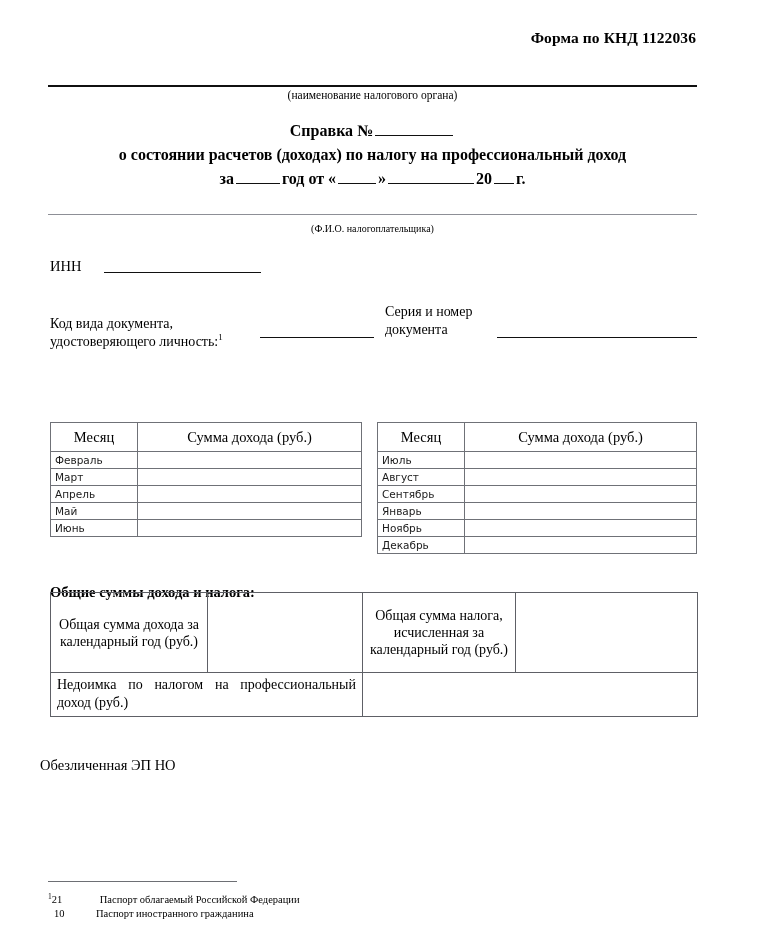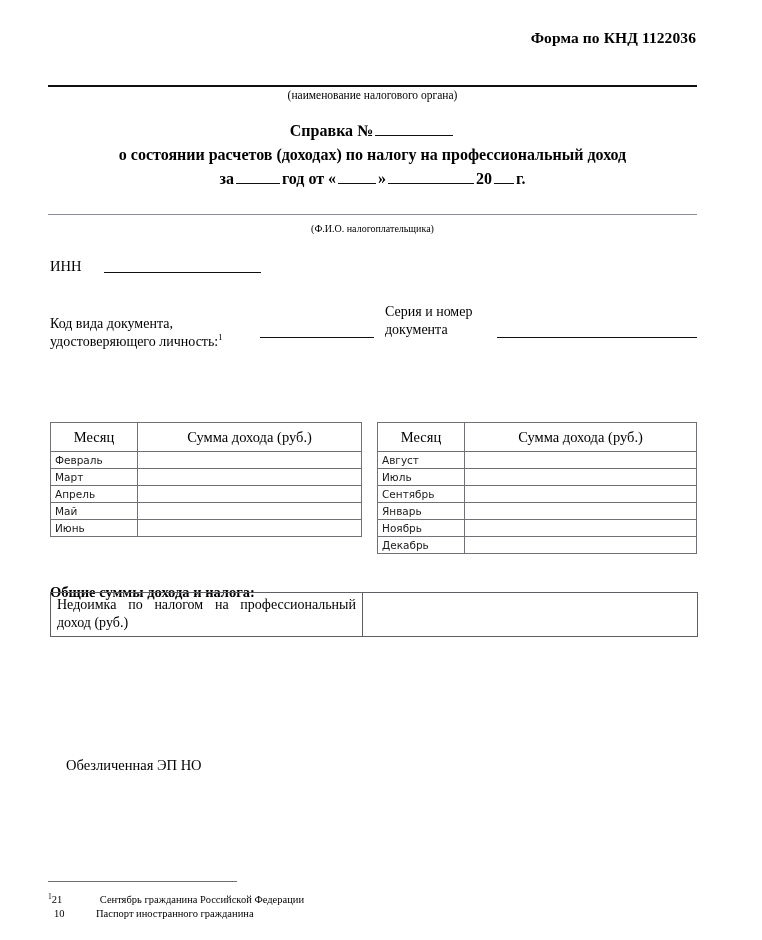--- a/index.html
+++ b/index.html
@@ -242,21 +242,21 @@
     line-height: 18px;
     text-align: justify;
     text-align-last: left;
     padding: 3px 6px 4px 6px;
     vertical-align: top;
   }
 
   
   .signature {
     position: absolute;
-    left: 66px;
+    left: 40px;
     top: 757px;
     font-size: 14.5px;
     text-align: right;
   }
 
   
   .footnote-rule {
     position: absolute;
     left: 48px;
     top: 881px;
@@ -370,25 +370,25 @@
         <col class="c-val">
       </colgroup>
     <thead>
       <tr>
         <th>Месяц</th>
         <th>Сумма дохода (руб.)</th>
       </tr>
     </thead>
     <tbody>
       <tr>
+        <td class="m-name">Июль</td>
+        <td class="m-val"></td>
+      </tr>
+      <tr>
         <td class="m-name">Август</td>
-        <td class="m-val"></td>
-      </tr>
-      <tr>
-        <td class="m-name">Июль</td>
         <td class="m-val"></td>
       </tr>
       <tr>
         <td class="m-name">Сентябрь</td>
         <td class="m-val"></td>
       </tr>
       <tr>
         <td class="m-name">Январь</td>
         <td class="m-val"></td>
       </tr>
@@ -406,32 +406,38 @@
   <div class="section-heading sh-totals">Общие суммы дохода и налога:</div>
 
   <table class="totals-table">
     <colgroup>
       <col style="width:157px">
         <col style="width:155px">
       <col style="width:153px">
         <col style="width:182px">
     </colgroup>
     <tbody>
+      <tr class="t-row1">
+        <td class="t-label">Общая сумма дохода за календарный год (руб.)</td>
+        <td></td>
+        <td class="t-label">Общая сумма налога, исчисленная за календарный год (руб.)</td>
+        <td></td>
+      </tr>
       <tr class="t-row2">
         <td class="t-arrears" colspan="2">Недоимка по налогом на профессиональный доход (руб.)</td>
         <td colspan="2"></td>
       </tr>
     </tbody>
   </table>
 
   <div class="signature">Обезличенная ЭП НО</div>
 
   <div class="footnote-rule"></div>
   <div class="footnote">
     <div class="fn-row">
-      <span class="fn-marker">1</span><span class="fn-code">21</span><span>Сентябрь гражданина Российской Федерации</span>
+      <span class="fn-marker">1</span><span class="fn-code">21</span><span>Паспорт облагаемый Российской Федерации</span>
     </div>
     <div class="fn-row">
       <span class="fn-code-indent">10</span><span>Паспорт иностранного гражданина</span>
     </div>
   </div>
 
 </div>
 
 </body></html>

